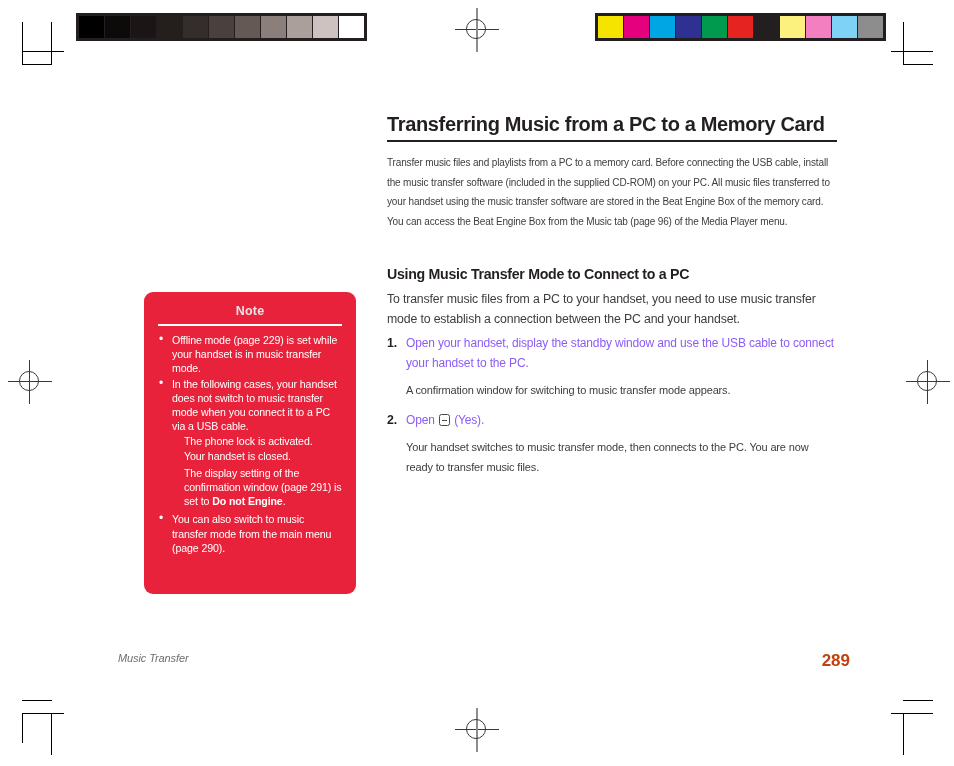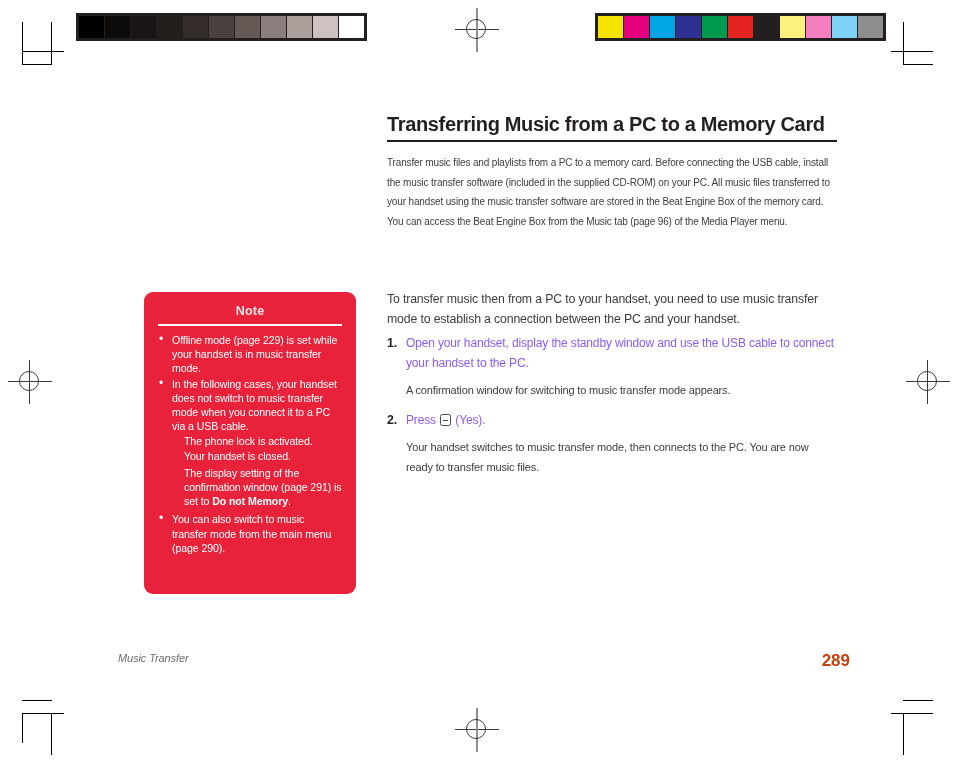--- a/index.html
+++ b/index.html
@@ -330,53 +330,54 @@
       <div class="patch" style="background: rgb(141, 141, 141);"></div>
     </div>
 </div>
 
 <div id="page-content">
 
   <h1 class="doc-title">Transferring Music from a PC to a Memory Card</h1>
 
   <div class="intro-para">Transfer music files and playlists from a PC to a memory card. Before connecting the USB cable, install the music transfer software (included in the supplied CD-ROM) on your PC. All music files transferred to your handset using the music transfer software are stored in the Beat Engine Box of the memory card. You can access the Beat Engine Box from the Music tab (page 96) of the Media Player menu.</div>
 
-
-  <div class="sub-para">To transfer music then from a PC to your handset, you need to use music transfer mode to establish a connection between the PC and your handset.</div>
+  <h2 class="sub-title">Using Music Transfer Mode to Connect to a PC</h2>
+
+  <div class="sub-para">To transfer music files from a PC to your handset, you need to use music transfer mode to establish a connection between the PC and your handset.</div>
 
   <div class="steps">
 
     <div class="step-row">
       <div class="step-num">1.</div>
       <div class="step-text">Open your handset, display the standby window and use the USB cable to connect your handset to the PC.</div>
     </div>
     <div class="step-note">A confirmation window for switching to music transfer mode appears.</div>
 
     <div class="step-row">
       <div class="step-num">2.</div>
       <div class="step-text">
-        <span>Press</span>
+        <span>Open</span>
         <span class="key-glyph"></span>
         <span>(Yes).</span>
       </div>
     </div>
     <div class="step-note">Your handset switches to music transfer mode, then connects to the PC. You are now ready to transfer music files.</div>
 
   </div>
 
   <div id="note-box">
     <div class="note-heading">Note</div>
     <div class="note-rule"></div>
     <ul>
       <li>Offline mode (page 229) is set while your handset is in music transfer mode.</li>
       <li>In the following cases, your handset does not switch to music transfer mode when you connect it to a PC via a USB cable.</li>
       <ul class="subitems">
         <li>The phone lock is activated.</li>
         <li>Your handset is closed.</li>
-        <li class="spaced"><span>The display setting of the confirmation window (page 291) is set to </span><b>Do not Memory</b><span>.</span></li>
+        <li class="spaced"><span>The display setting of the confirmation window (page 291) is set to </span><b>Do not Engine</b><span>.</span></li>
       </ul>
       <li style="margin-top:4px;">You can also switch to music transfer mode from the main menu (page 290).</li>
     </ul>
   </div>
 
   <div class="footer-left">Music Transfer</div>
   <div class="footer-right">289</div>
 
 </div>
 

